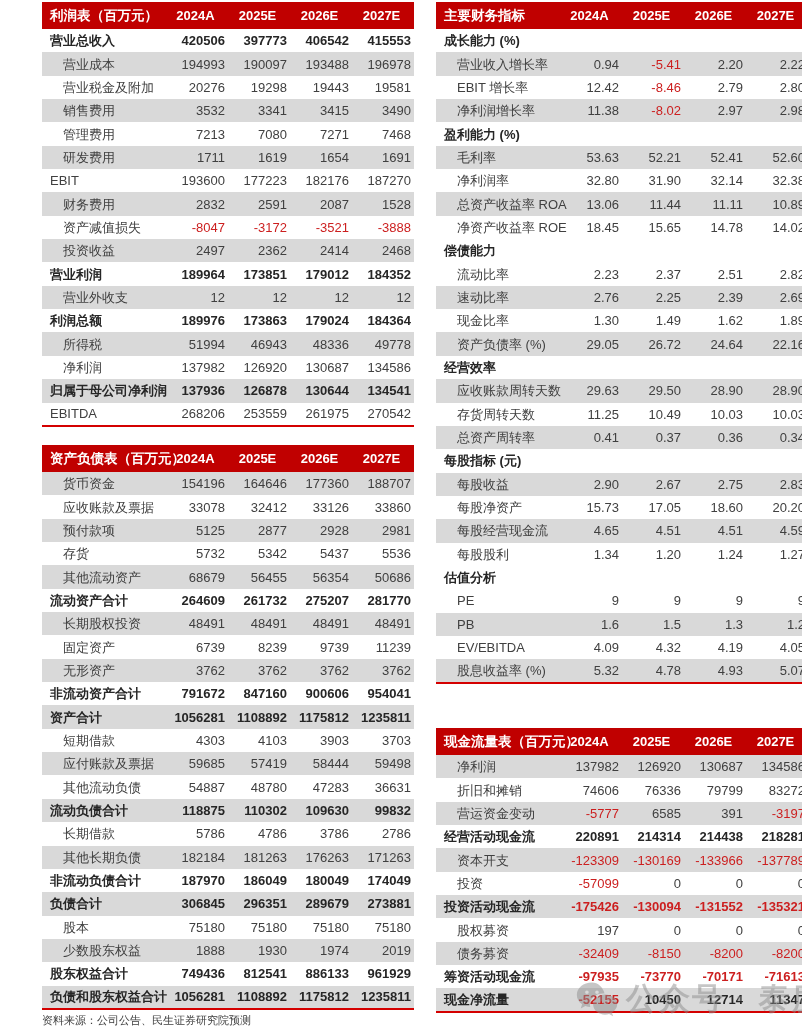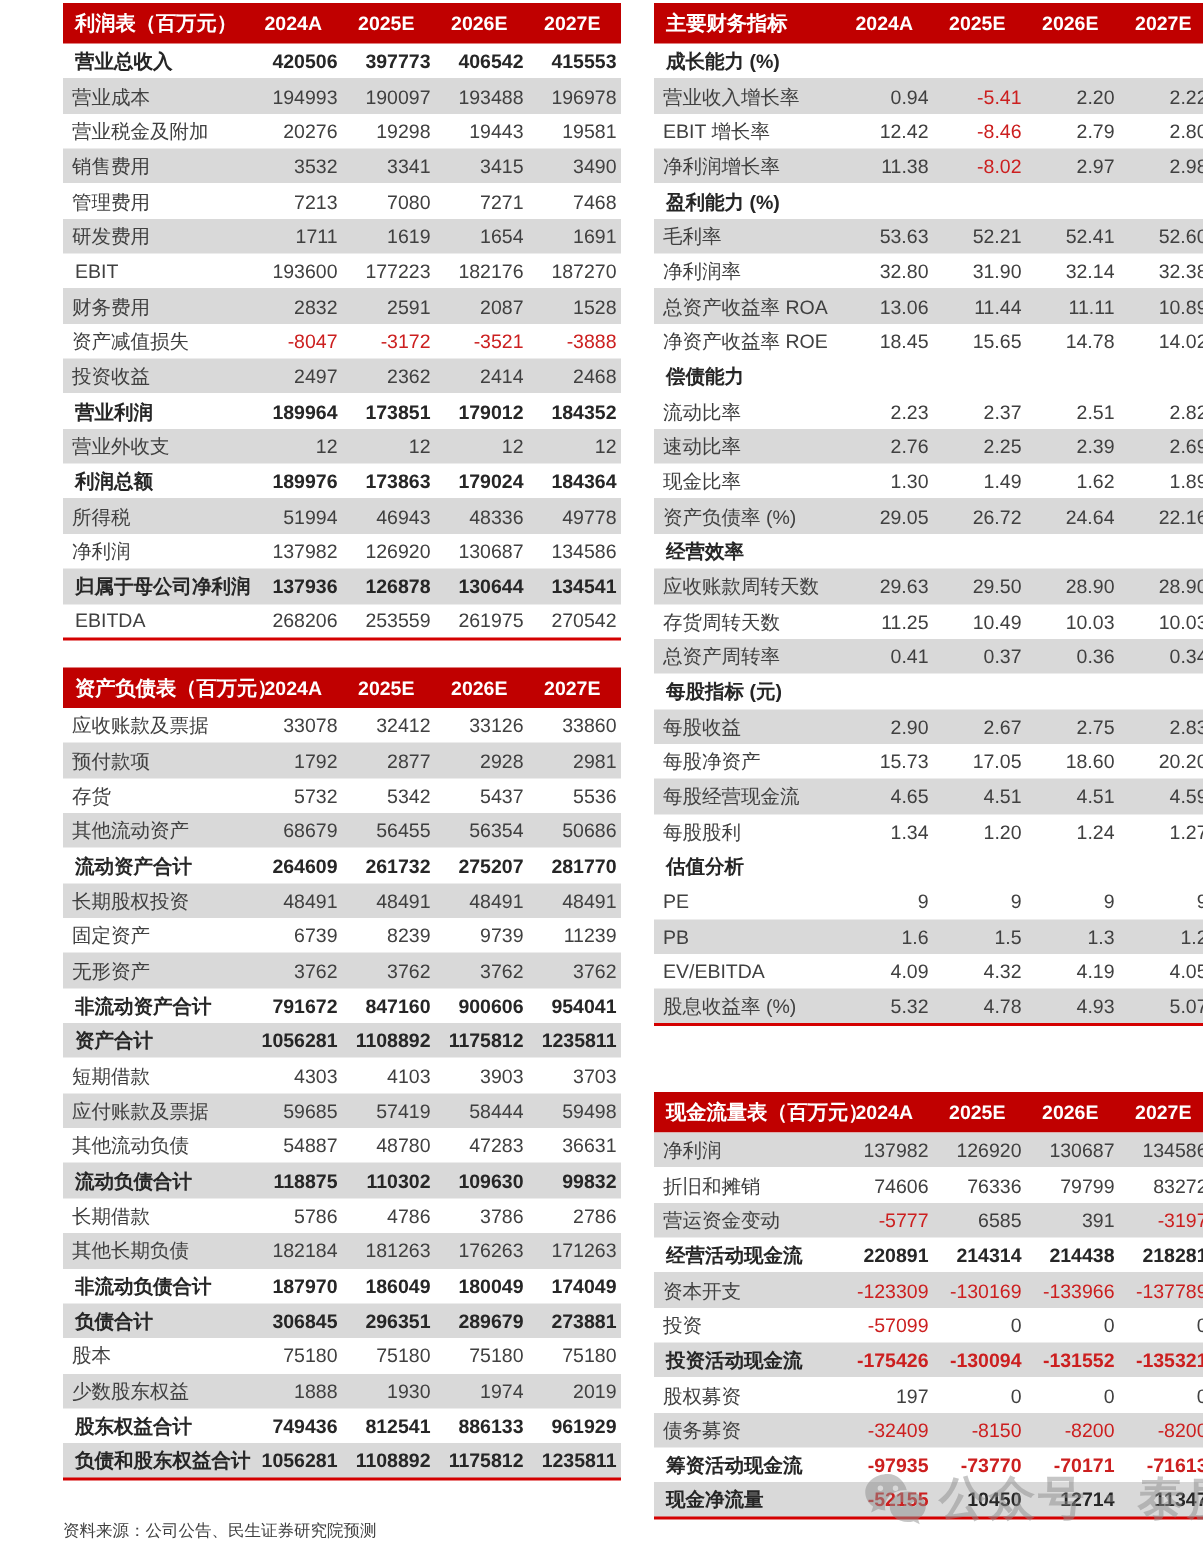--- a/index.html
+++ b/index.html
@@ -31,21 +31,21 @@
     height:23.35px;overflow:visible;
   }
   table.fin thead th{
     background:var(--header-bg);color:#ffffff;font-weight:bold;height:27px;
   }
   table.fin th.title{
     text-align:left;padding-left:8px;font-size:13.5px;white-space:nowrap;
   }
   table.fin th.year{text-align:center;padding-right:3px;}
   table.fin td.label{text-align:left;padding-left:8px;white-space:nowrap;}
-  table.fin td.label.indent{padding-left:6px;}
+  table.fin td.label.indent{padding-left:21px;}
   table.fin td.num{text-align:right;padding-right:3px;font-variant-numeric:tabular-nums;}
   table.fin tr.shaded td{background:var(--shade);}
   table.fin tr.bold td,table.fin tr.section td{font-weight:bold;color:var(--bold-text);}
   table.fin td.num.neg{color:var(--negative);}
 
   #t-income{left:18px;top:2px;}
   #t-balance{left:18px;top:445px;}
   #t-indicators{left:412px;top:2px;}
   #t-cashflow{left:412px;top:728px;}
 
@@ -222,30 +222,37 @@
     <thead>
       <tr>
         <th class="title">资产负债表（百万元）</th>
       <th class="year">2024A</th>
           <th class="year">2025E</th>
           <th class="year">2026E</th>
           <th class="year">2027E</th>
         </tr>
     </thead>
     <tbody>
+        <tr class="shaded">
+          <td class="label indent">货币资金</td>
+          <td class="num">154196</td>
+          <td class="num">164646</td>
+          <td class="num">177360</td>
+          <td class="num">188707</td>
+        </tr>
         <tr class="">
           <td class="label indent">应收账款及票据</td>
           <td class="num">33078</td>
           <td class="num">32412</td>
           <td class="num">33126</td>
           <td class="num">33860</td>
         </tr>
         <tr class="shaded">
           <td class="label indent">预付款项</td>
-          <td class="num">1792</td>
+          <td class="num">5125</td>
           <td class="num">2877</td>
           <td class="num">2928</td>
           <td class="num">2981</td>
         </tr>
         <tr class="">
           <td class="label indent">存货</td>
           <td class="num">5732</td>
           <td class="num">5342</td>
           <td class="num">5437</td>
           <td class="num">5536</td>

